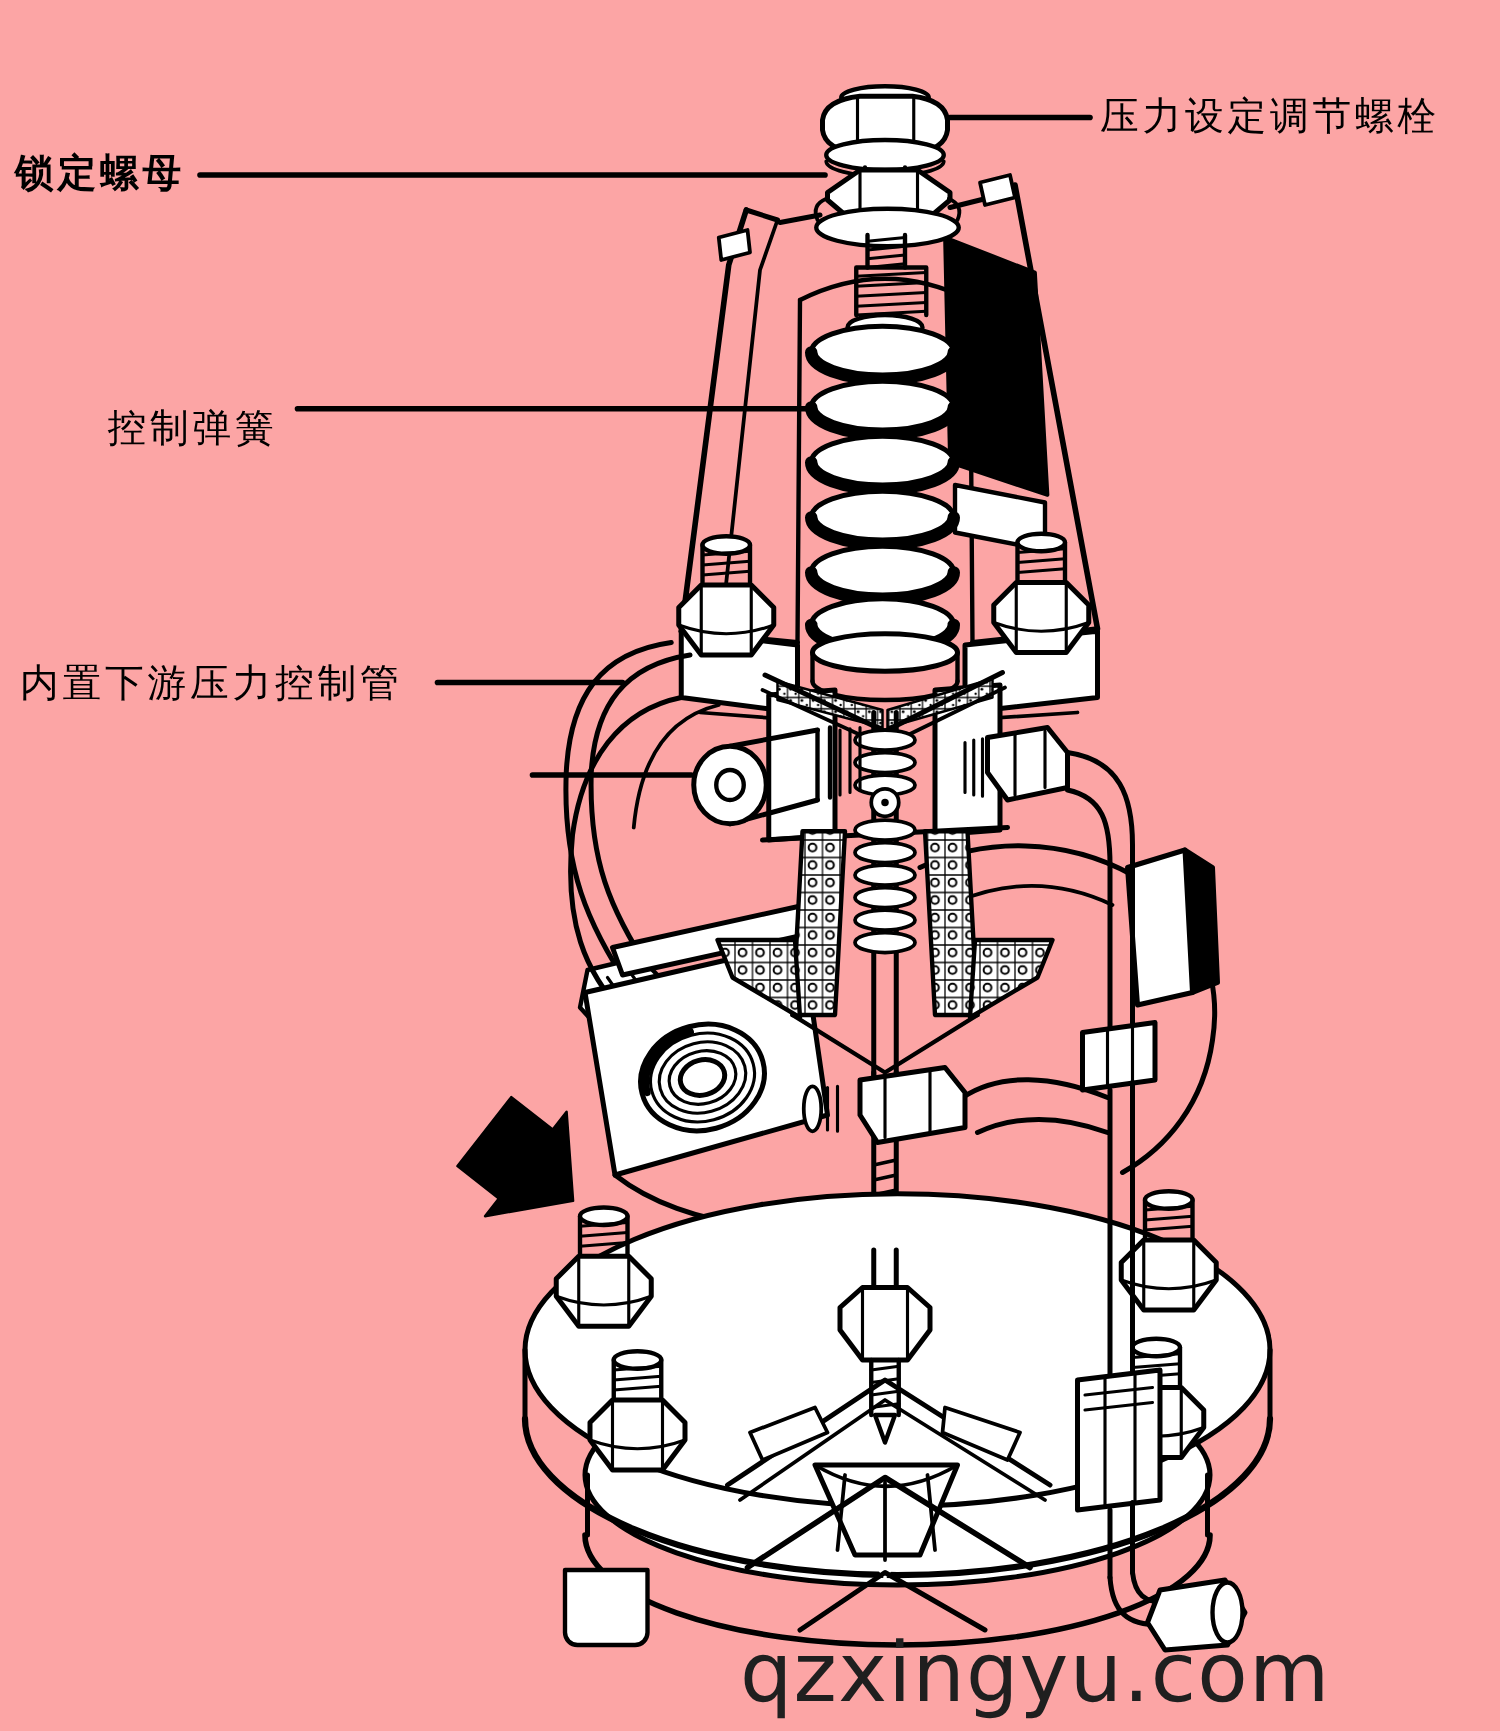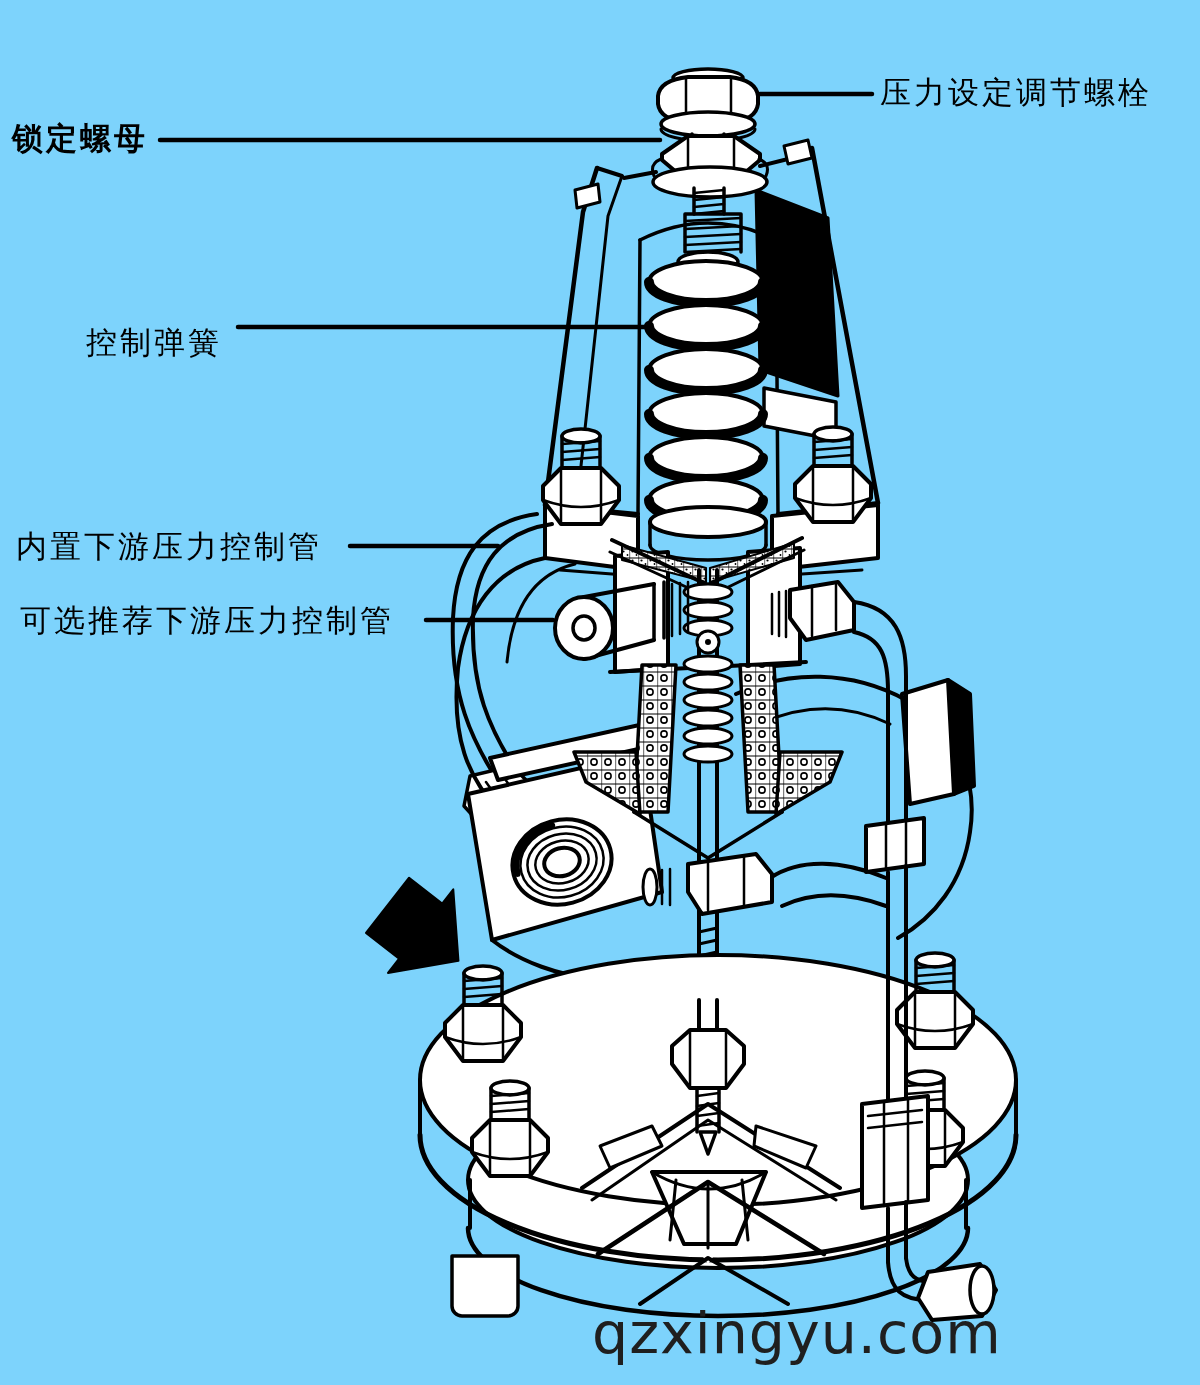--- a/index.html
+++ b/index.html
@@ -1,36 +1,36 @@
 <!DOCTYPE html>
 <html><head>
 <meta charset="utf-8">
 <style>
   html,body{margin:0;padding:0;background:#ffffff;}
   .stage{
     position:relative;
     width:1200px;height:1385px;
-    background:#7dd3fc;
+    background:#fca5a5;
     overflow:hidden;
     font-family:"Liberation Serif","DejaVu Serif",serif;
   }
   .stage svg{position:absolute;left:0;top:0;}
   .lbl{
     position:absolute;
     font-size:31px;
     letter-spacing:3px;
     color:#000;
     white-space:nowrap;
     line-height:38px;
   }
   .watermark{
     position:absolute;
     left:592px;top:1300px;
     font-family:"DejaVu Sans","Liberation Sans",sans-serif;
-    font-size:57px;
+    font-size:66px;
     letter-spacing:1px;
     color:#1f1f1f;
     white-space:nowrap;
   }
 </style>
 </head>
 <body>
 
 <div class="stage">
 
@@ -283,18 +283,17 @@
 
 <div class="lbl" style="left:880px;top:74px;">压力设定调节螺栓</div>
 
 <div class="lbl" style="left:12px;top:120px;font-weight:bold;">锁定螺母</div>
 
 <div class="lbl" style="left:86px;top:324px;">控制弹簧</div>
 
 <div class="lbl" style="left:16px;top:528px;">内置下游压力控制管</div>
 
 <div class="lbl" style="left:20px;top:602px;">
-  <span style="display:block;">可选推荐下游压力控制管</span>
 </div>
 
 <div class="watermark">qzxingyu.com</div>
 
 </div>
 
 </body></html>

